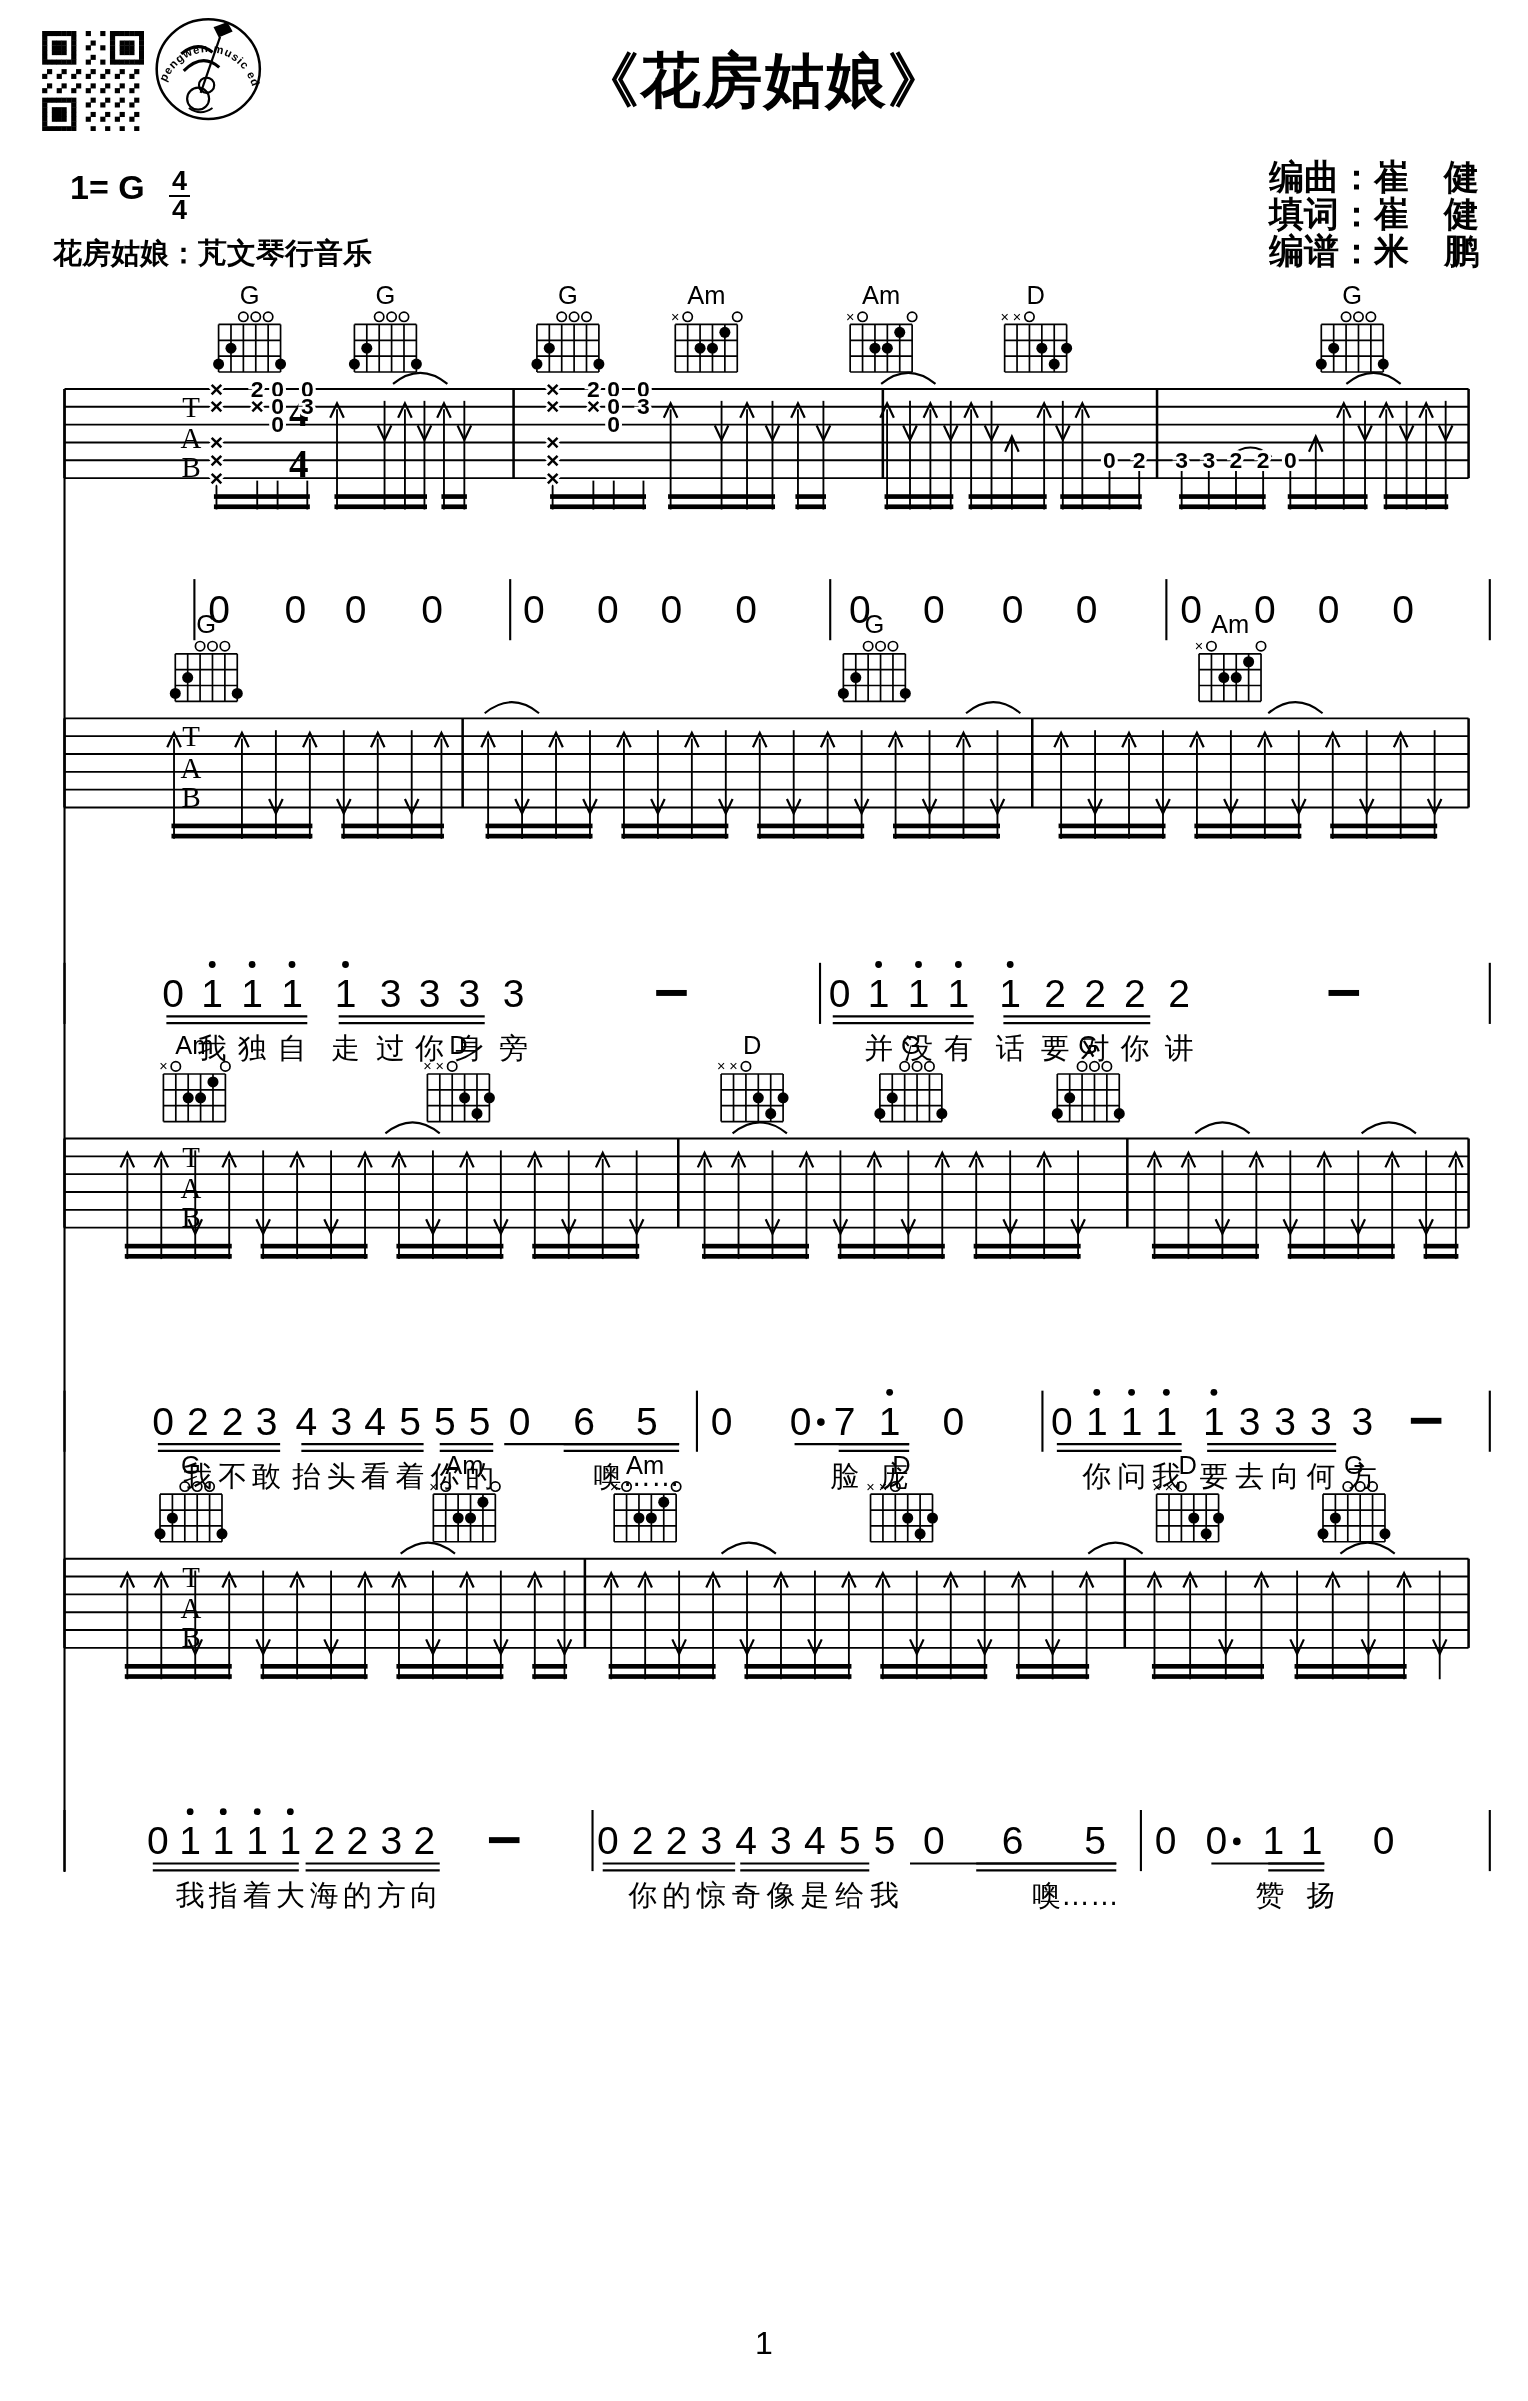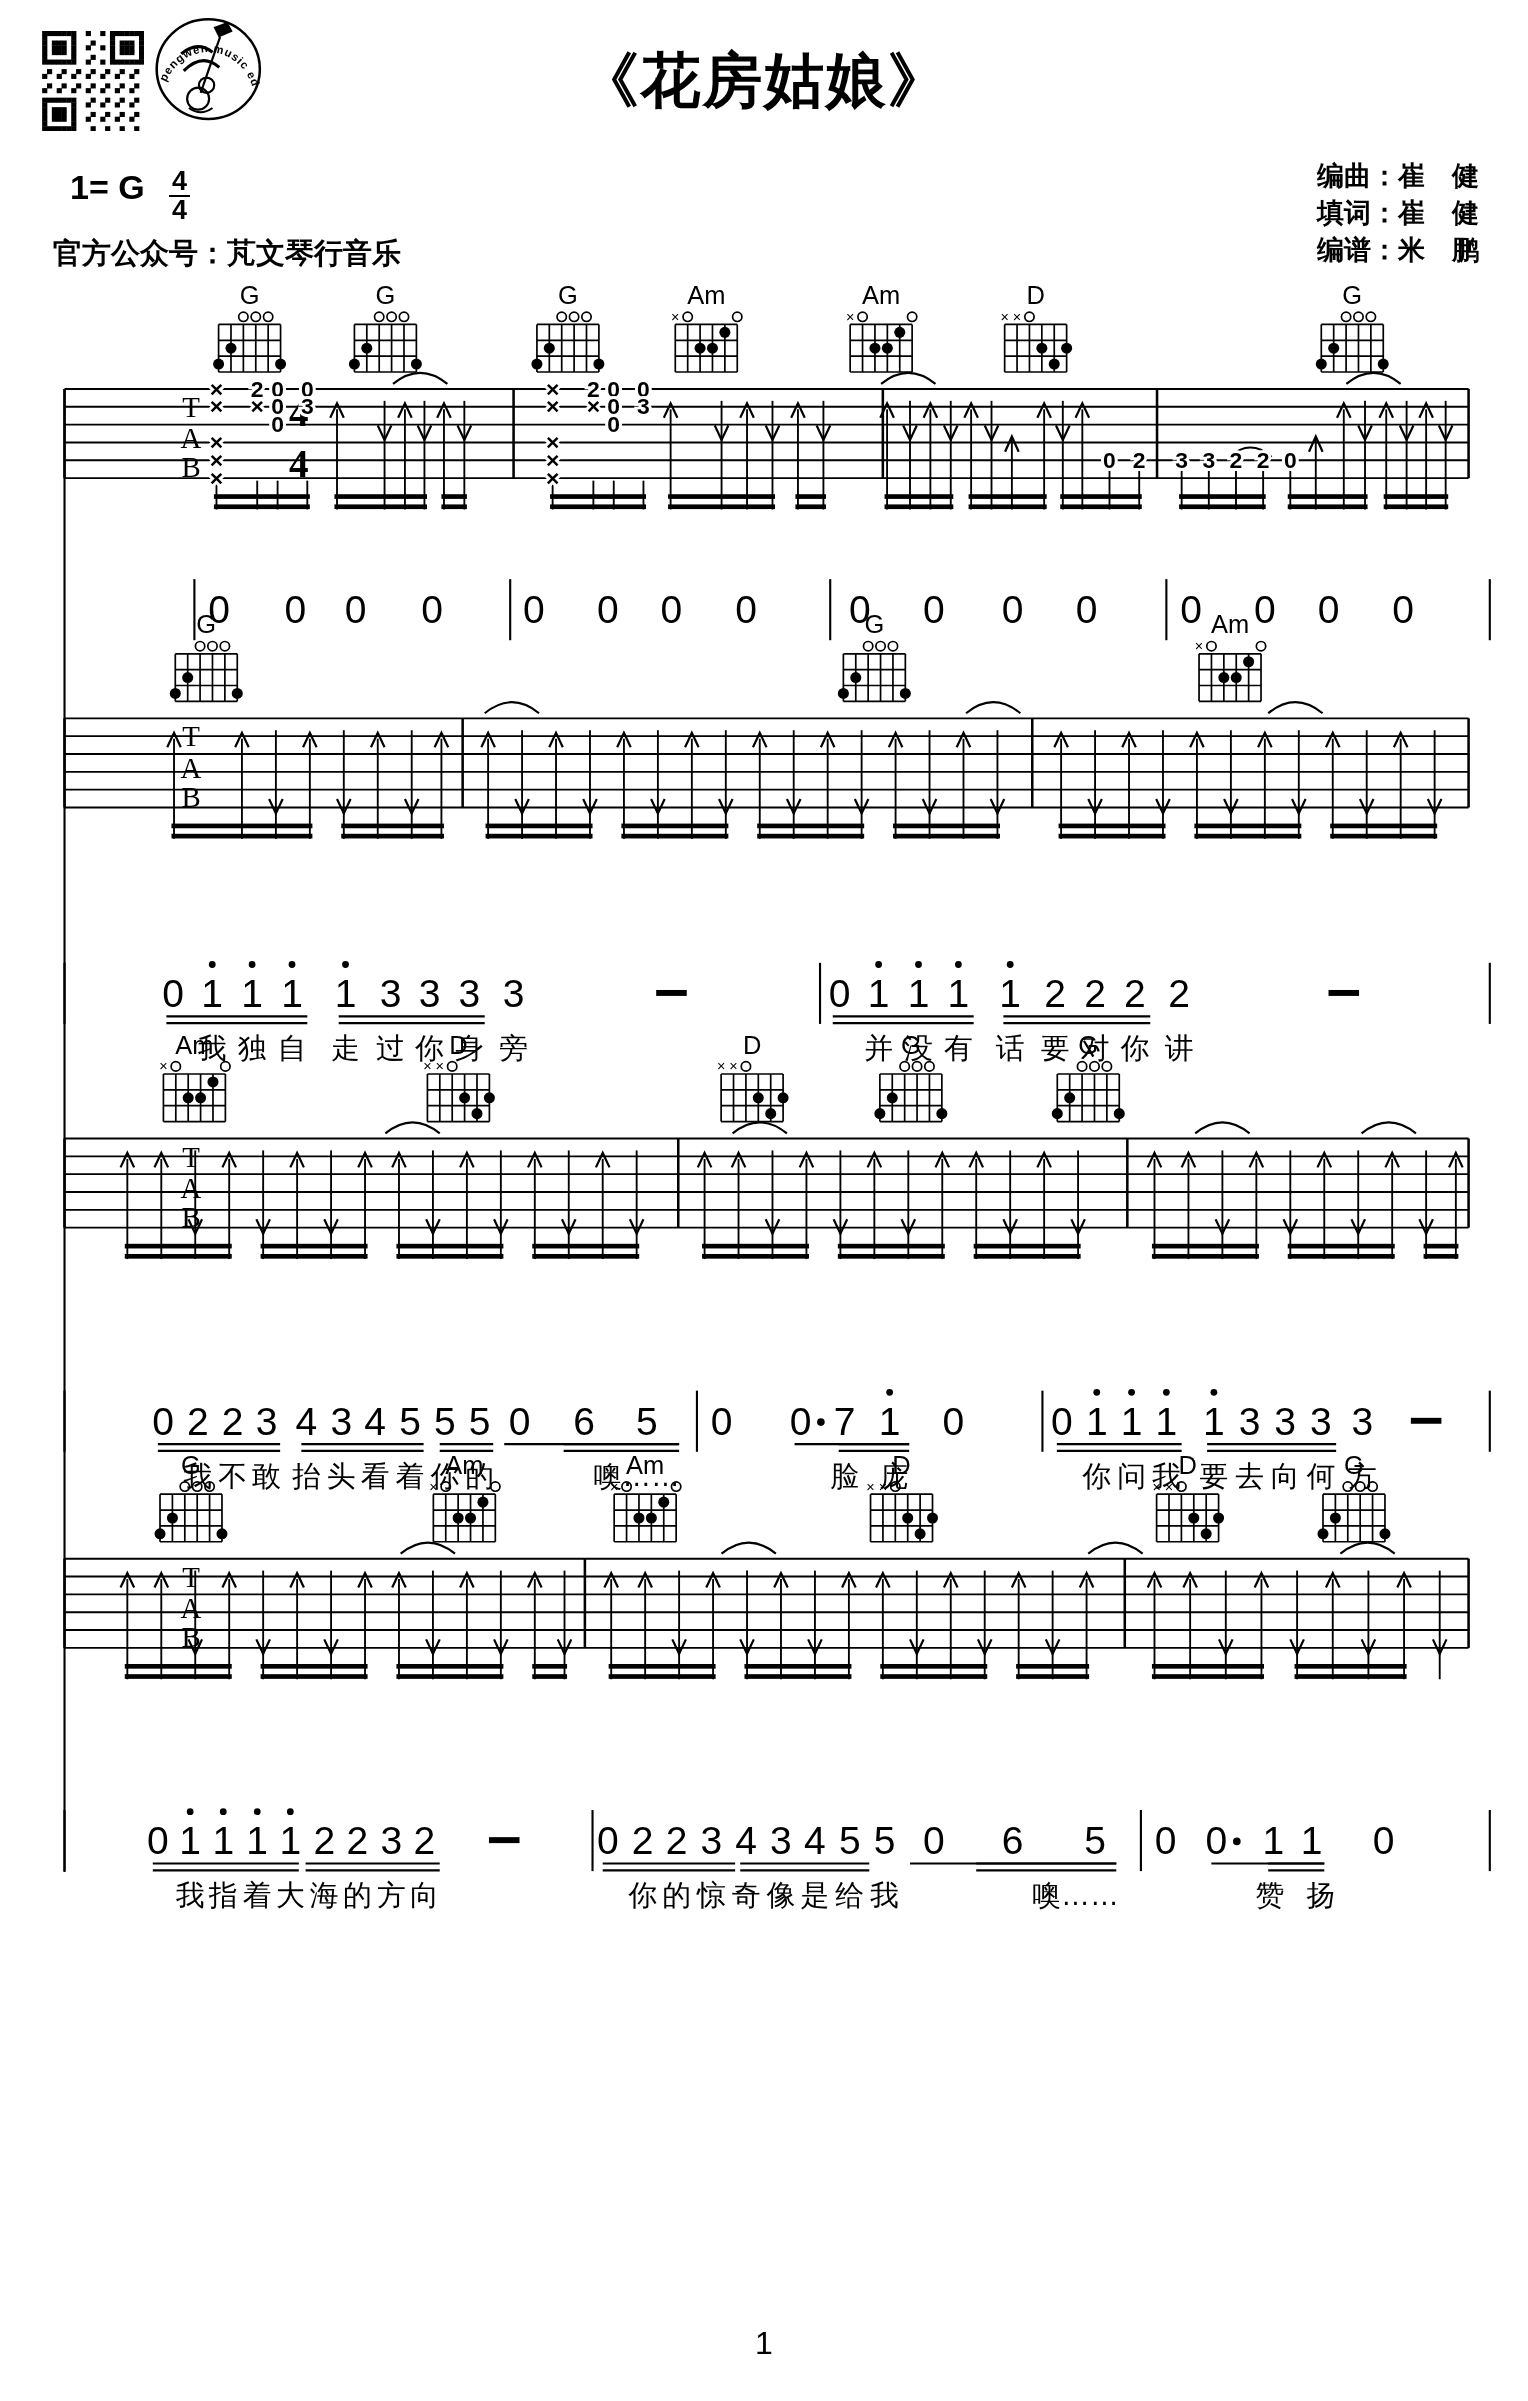--- a/index.html
+++ b/index.html
@@ -5,21 +5,21 @@
   html,body{margin:0;padding:0;background:#888;}
   #page{position:relative;width:1528px;height:2401px;background:#ffffff;
         font-family:"Liberation Sans",sans-serif;color:#000;overflow:hidden;}
   #music{position:absolute;left:0;top:0;}
   .hdr{position:absolute;white-space:nowrap;}
   #title{left:0;right:0;top:41px;text-align:center;font-size:60px;font-weight:bold;letter-spacing:1.7px;}
   #keyrow{left:70px;top:168px;font-size:34px;font-weight:bold;display:flex;align-items:flex-start;gap:24px;}
   #frac{display:inline-flex;flex-direction:column;align-items:center;font-size:27px;line-height:27px;font-weight:bold;}
   #frac .top{border-bottom:2.5px solid #000;padding:0 3.4px;}
   #account{left:53px;top:234px;font-size:29px;font-weight:bold;}
-  #credits{right:49px;top:158px;text-align:left;font-size:27px;font-weight:bold;line-height:37px;}
+  #credits{right:49px;top:158px;text-align:left;font-size:35px;font-weight:bold;line-height:37px;}
   #pagenum{left:0;right:0;top:2325px;text-align:center;font-size:32px;}
   #qrbox{position:absolute;left:42px;top:31px;}
   #logobox{position:absolute;left:153px;top:15.3px;}
   .tabclef{font-family:"Liberation Serif",serif;font-size:34px;}
   .tsig{font-family:"Liberation Serif",serif;font-size:46px;font-weight:bold;}
   .chlabel{font-size:30px;}
   .staffnum{font-size:27px;font-weight:600;paint-order:stroke;stroke:#ffffff;stroke-width:7px;}
   .jtok{font-size:46px;}
   .jlyr{font-size:34px;}
   .xmark{font-size:17px;}
@@ -1330,21 +1330,21 @@
   <div id="title" class="hdr">《花房姑娘》</div>
 
   <div id="keyrow" class="hdr">
     <span>1= G</span>
     <span id="frac">
       <span class="top">4</span>
       <span class="bot">4</span>
     </span>
   </div>
 
-  <div id="account" class="hdr">官方公众号：芃文琴行音乐</div>
+  <div id="account" class="hdr">花房姑娘：芃文琴行音乐</div>
 
   <div id="credits" class="hdr">
     <div>编曲：崔　健</div>
     <div>填词：崔　健</div>
     <div>编谱：米　鹏</div>
   </div>
 
   <div id="pagenum" class="hdr">1</div>
 
 </div>

